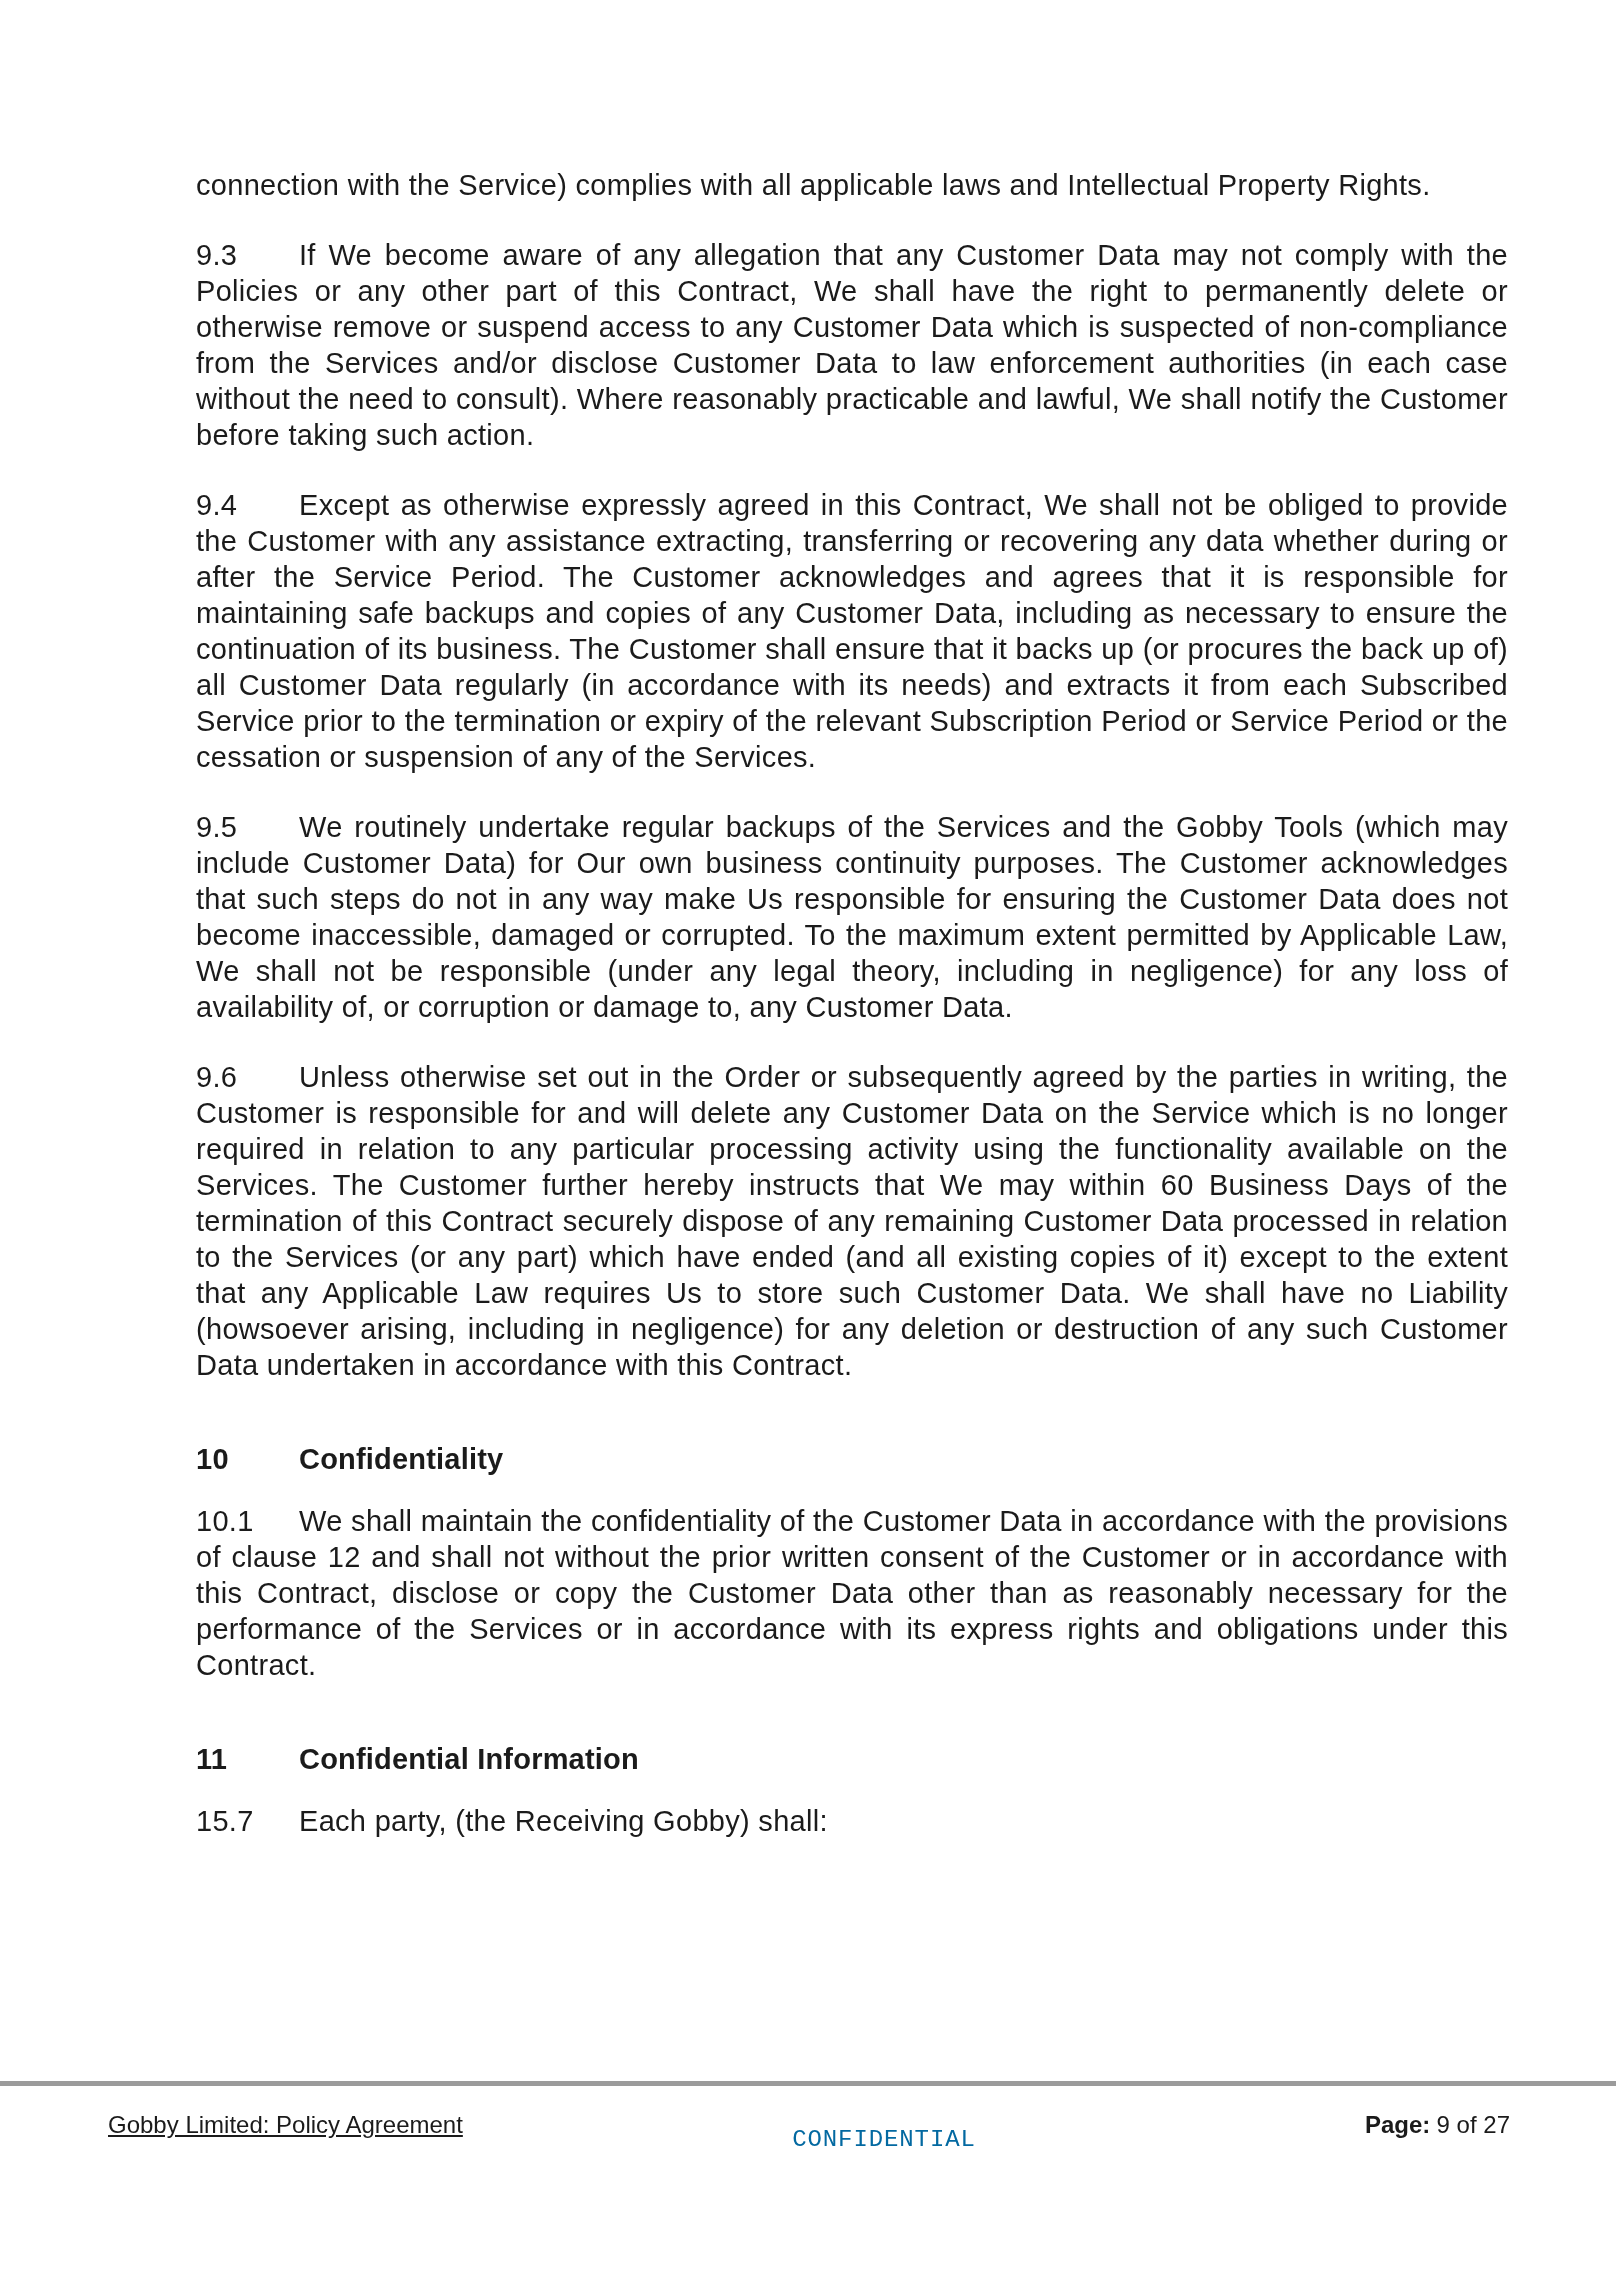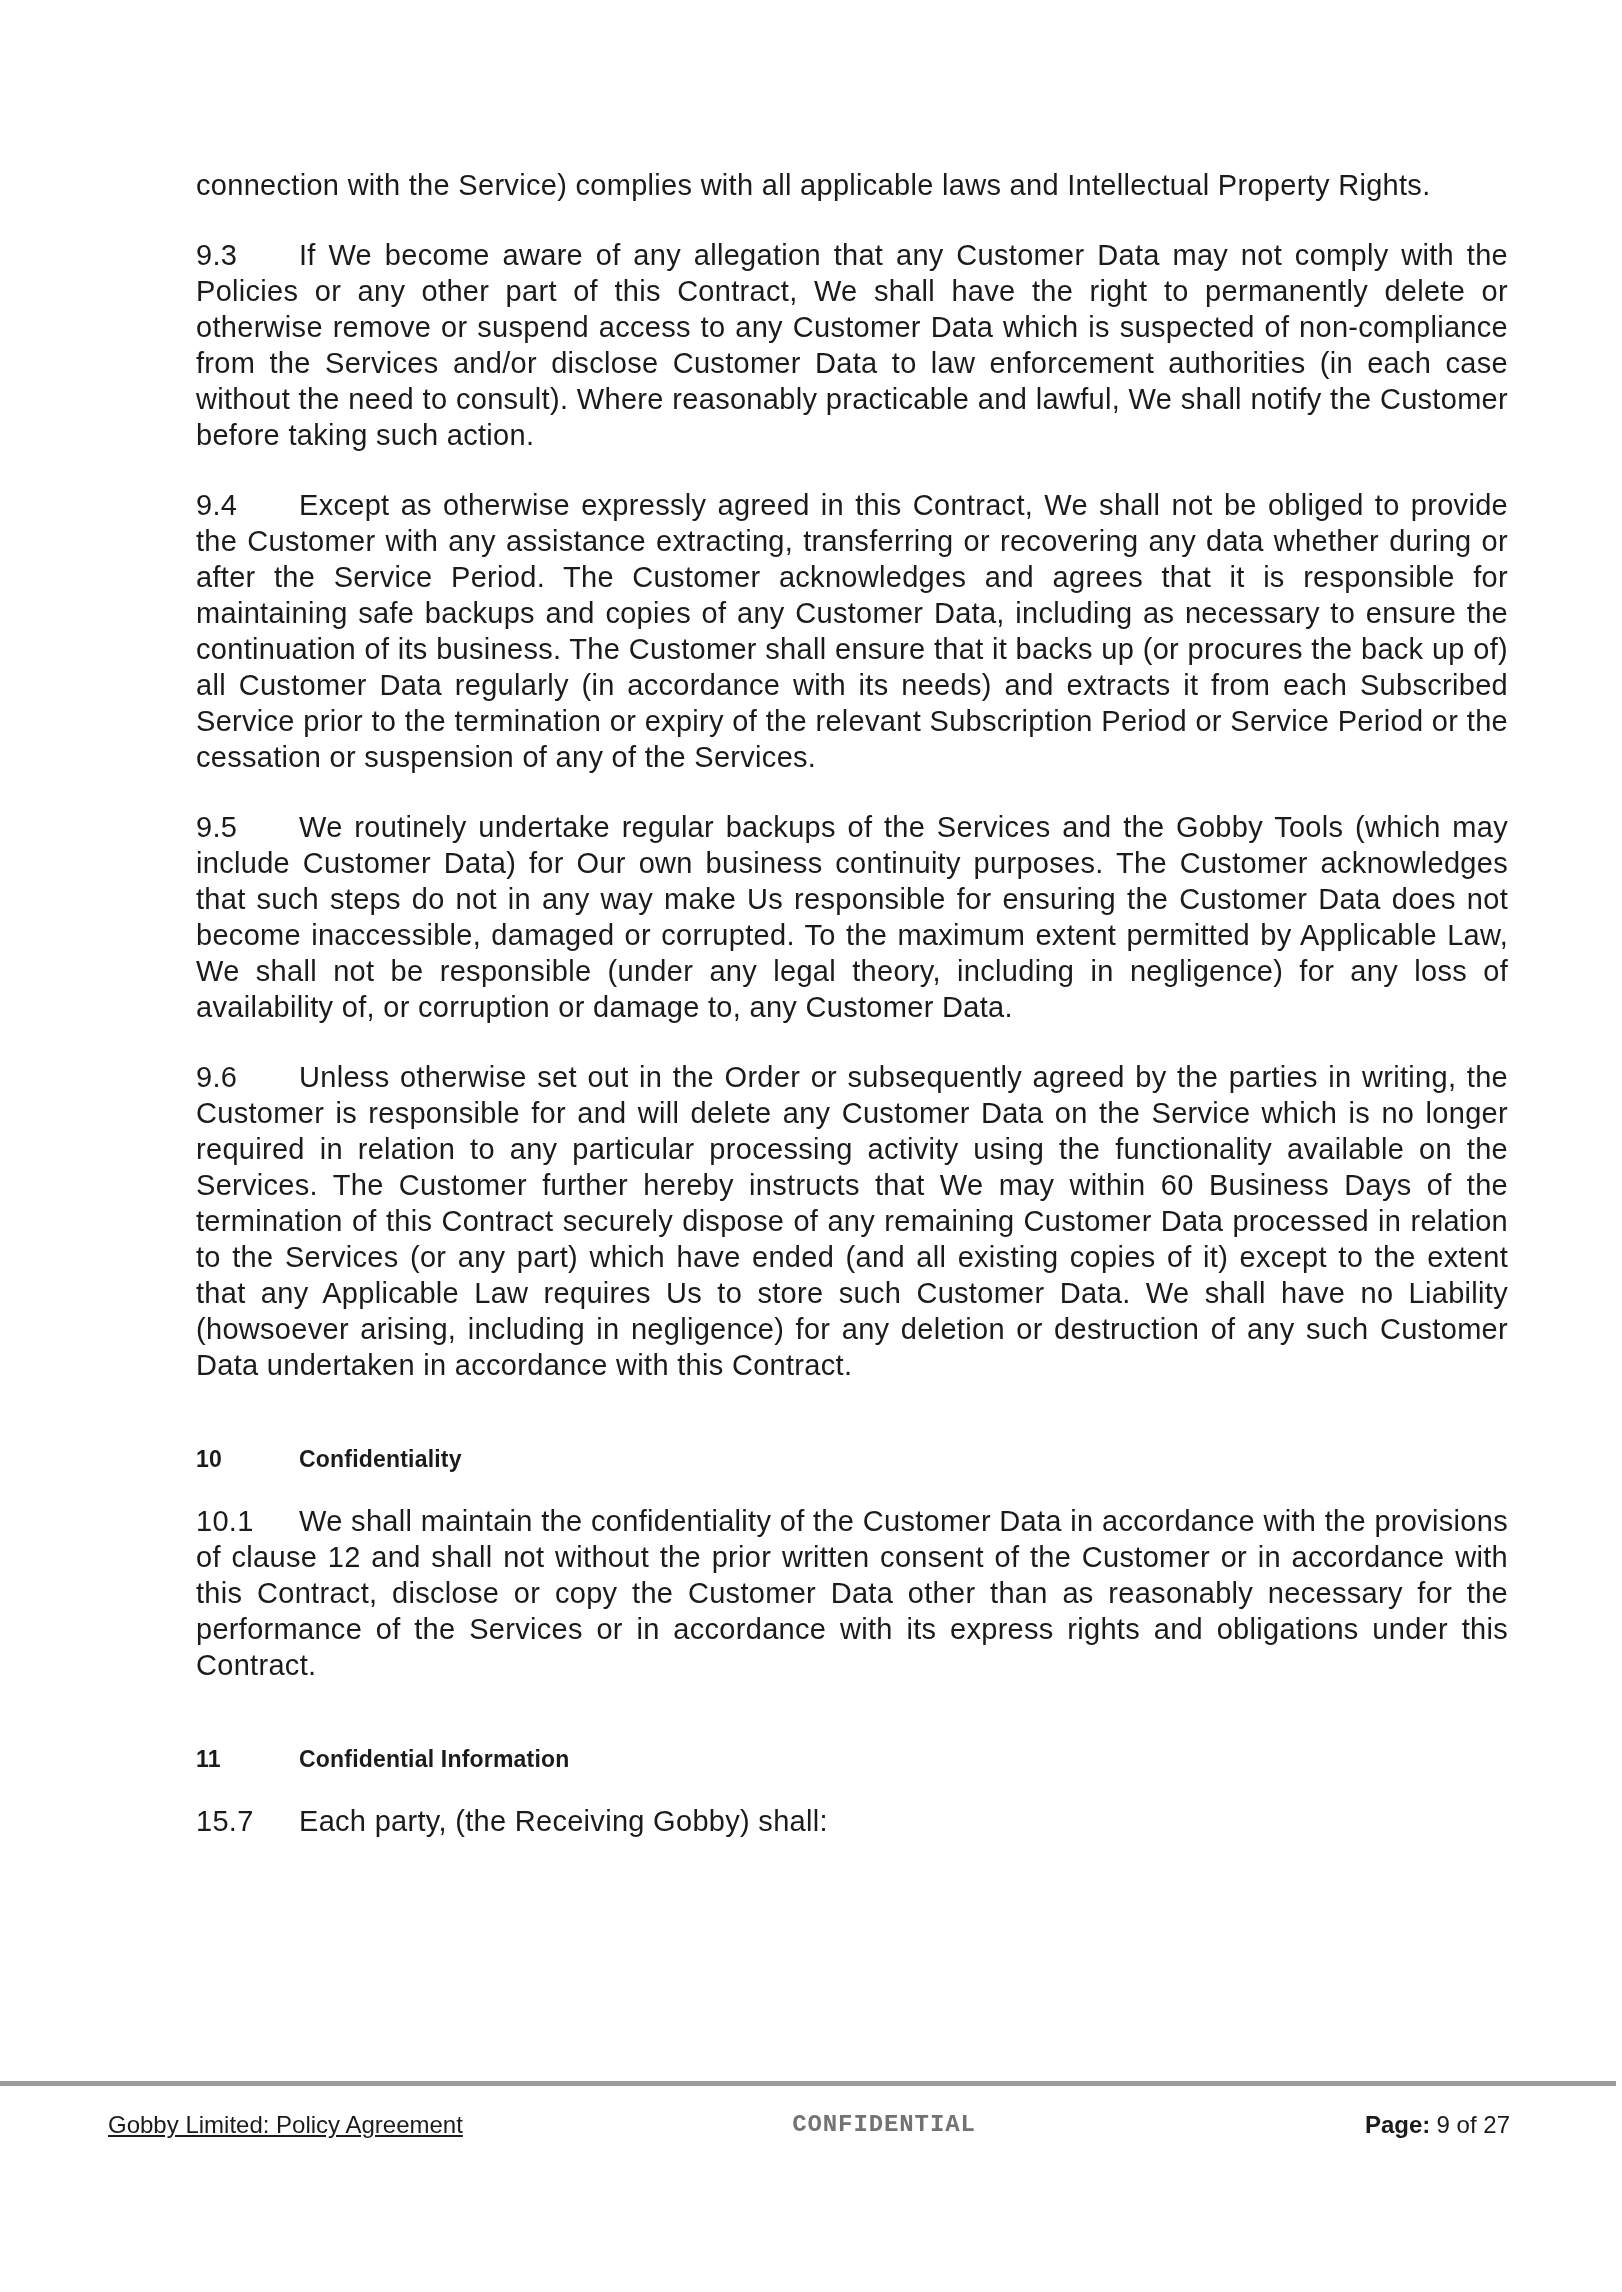--- a/index.html
+++ b/index.html
@@ -23,21 +23,21 @@
     letter-spacing: 0.3px;
     text-align: justify;
     margin: 0 0 34px 0;
   }
   .num {
     display: inline-block;
     width: 103px;
     letter-spacing: 0.3px;
   }
   h2.heading {
-    font-size: 23px;
+    font-size: 29px;
     line-height: 38px;
     font-weight: bold;
     margin: 57px 0 25px 0;
     letter-spacing: 0.2px;
   }
   h2.heading .num { font-weight: bold; }
   .footer-rule {
     position: absolute;
     left: 0; top: 2081px;
     width: 1616px; height: 4.5px;
@@ -45,25 +45,25 @@
   }
   .footer {
     position: absolute;
     left: 0; top: 2110px;
     width: 1623px;
     font-size: 24px;
     line-height: 30px;
   }
   .footer-left { position: absolute; left: 108px; top: 0; text-decoration: underline; }
   .footer-center {
-    position: absolute; left: 884px; top: 0;
+    position: absolute; left: 884px; top: 15px;
     transform: translateX(-50%);
     font-family: "Liberation Mono", monospace;
-    font-weight: bold;
-    color: #737373;
+    font-weight: normal;
+    color: #0369a1;
     letter-spacing: 0.9px;
   }
   .footer-right { position: absolute; right: 113px; top: 0; white-space: nowrap; margin-left: 43px; }
   .footer-right .lbl { font-weight: bold; }
   .footer-right .val { margin-left: 6.3px; }
 </style>
 </head>
 <body>
 
 <div class="page">

